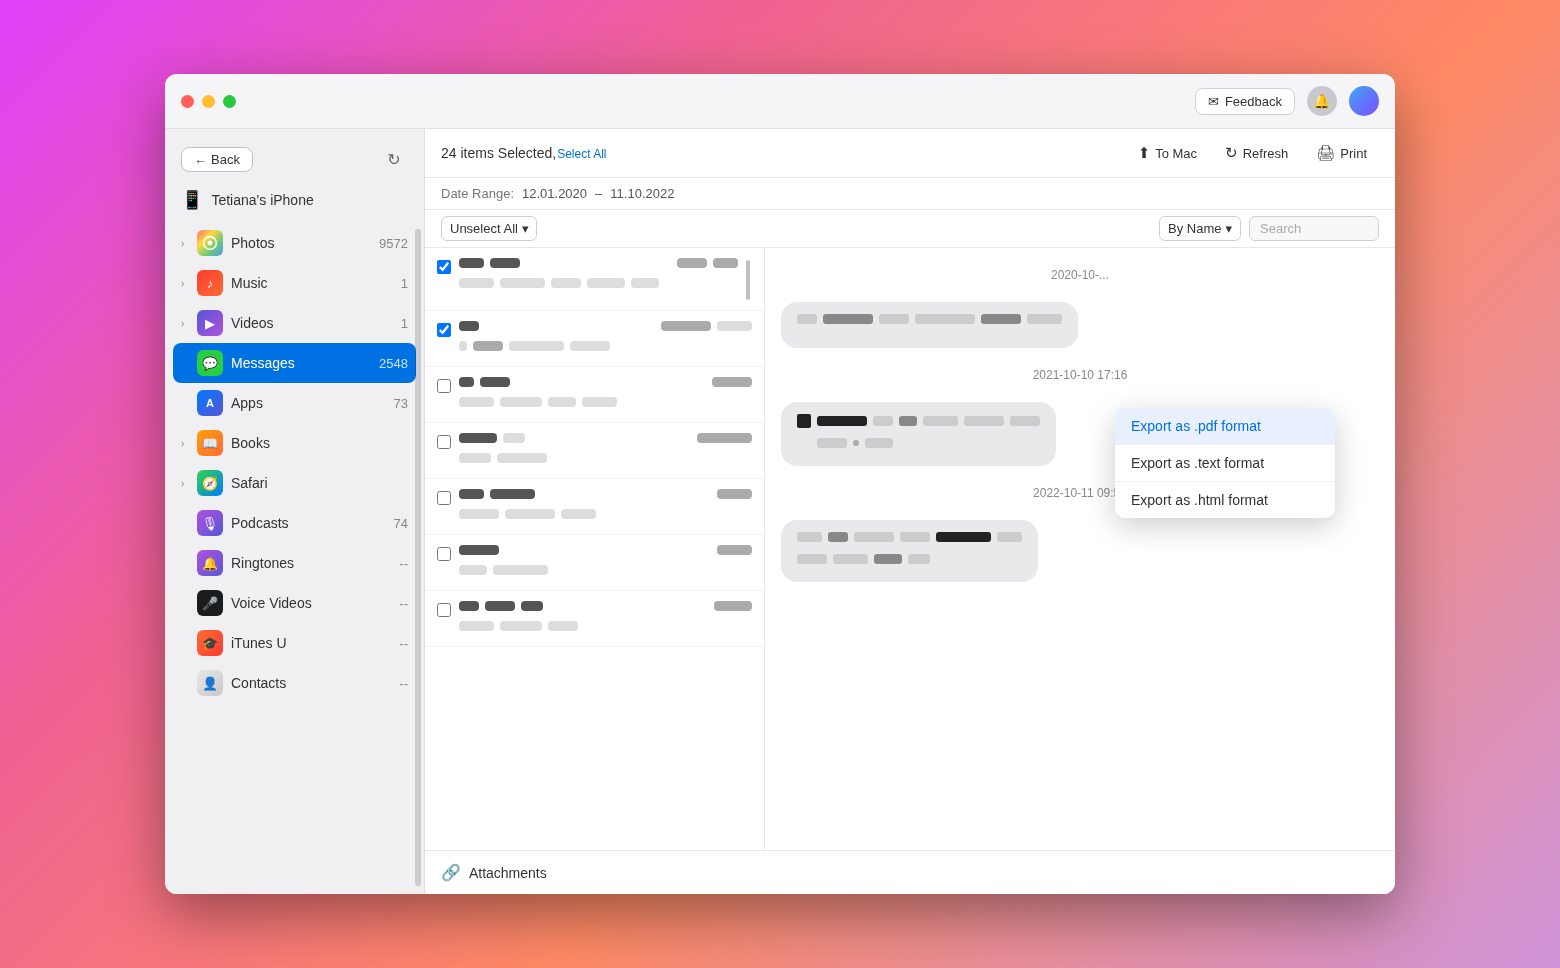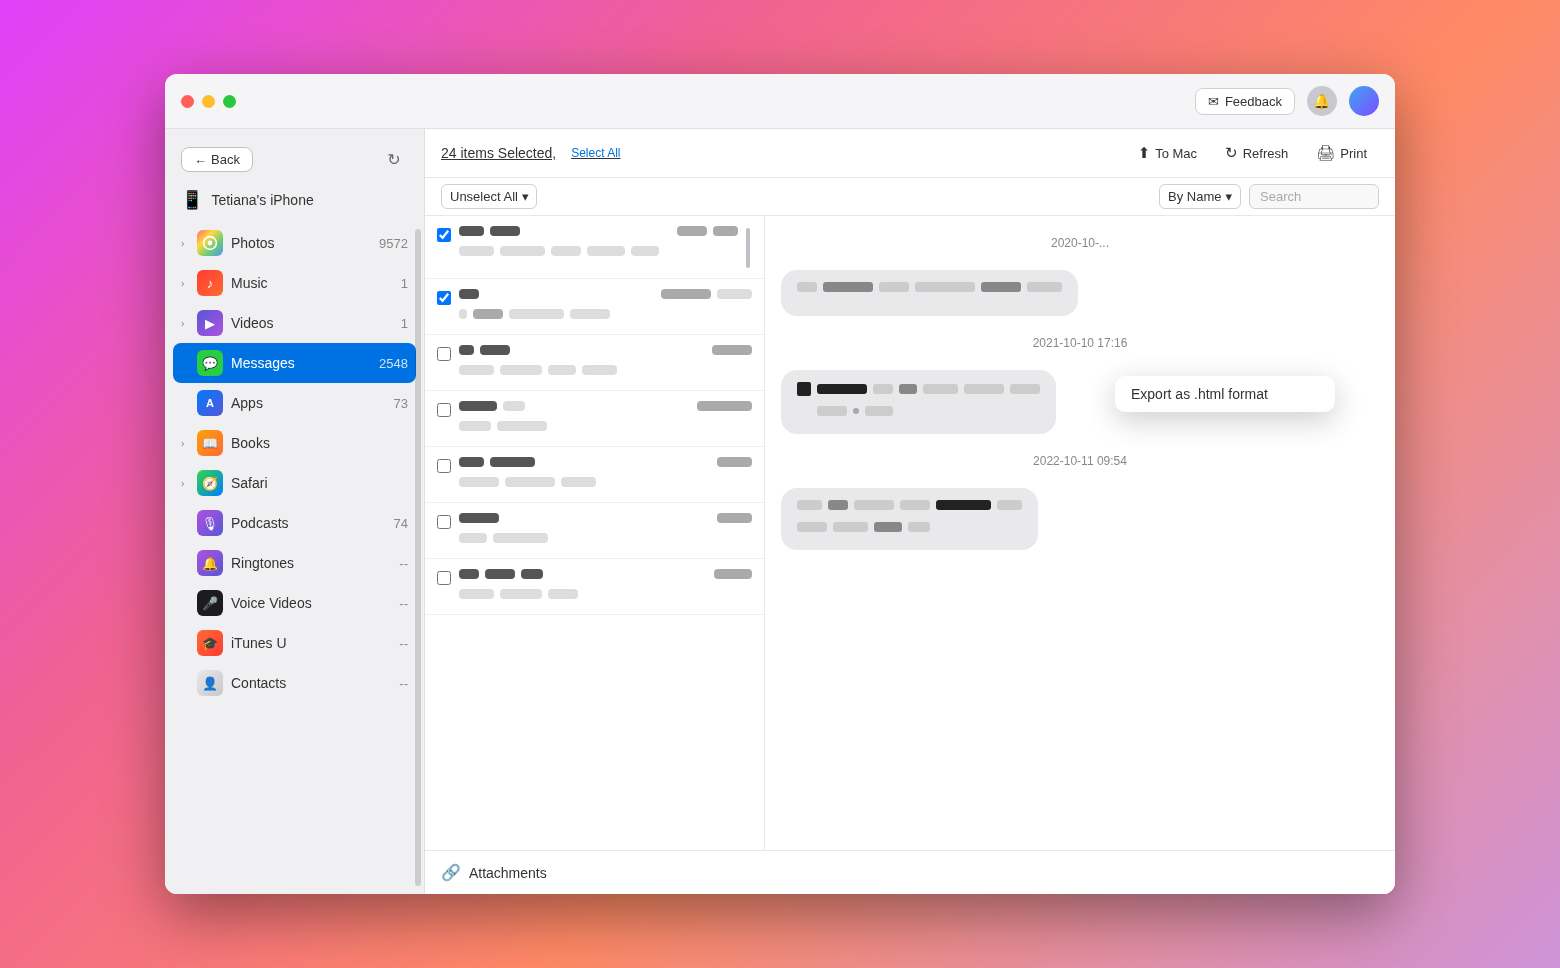--- a/index.html
+++ b/index.html
@@ -253,25 +253,24 @@
     .toolbar {
       display: flex;
       align-items: center;
       justify-content: space-between;
       padding: 10px 16px;
       border-bottom: 1px solid #e8e8e8;
     }
 
     .toolbar-left {
       display: flex;
-      align-items: center;
-      gap: 15px;
+      align-items: flex-end;
+      gap: 1px;
       font-size: 14px;
       color: #333;
-      text-decoration: underline;
     }
 
     .select-all-link {
       color: #0071e3;
       cursor: pointer;
       text-decoration: none;
       font-size: 12px;
     }
 
     .toolbar-right {
@@ -652,20 +651,26 @@
             <span class="btn-icon">↻</span>
             <span>Refresh</span>
           </button>
           <button class="toolbar-btn">
             <span class="btn-icon">🖨</span>
             <span>Print</span>
           </button>
         </div>
       </div>
 
+      <div class="date-range-bar">
+        <span class="date-range-label">Date Range:</span>
+        <span>12.01.2020</span>
+        <span style="margin: 0 8px;">–</span>
+        <span>11.10.2022</span>
+      </div>
 
       <div class="filter-bar">
         <div class="filter-left">
           <button class="dropdown-btn">
             <span>Unselect All</span>
             <span>▾</span>
           </button>
         </div>
         <div style="display:flex;align-items:center;gap:8px;">
           <button class="dropdown-btn">
@@ -856,20 +861,26 @@
             <div style="display:flex;gap:6px;">
               <div class="bubble-line light" style="width:30px;height:10px;border-radius:3px;"></div>
               <div class="bubble-line light" style="width:35px;height:10px;border-radius:3px;"></div>
               <div class="bubble-line medium" style="width:28px;height:10px;border-radius:3px;"></div>
               <div class="bubble-line light" style="width:22px;height:10px;border-radius:3px;"></div>
             </div>
           </div>
         </div>
 
         <div class="dropdown-overlay">
+          <div class="dropdown-item highlighted">
+            <span>Export as .pdf format</span>
+          </div>
+          <div class="dropdown-item">
+            <span>Export as .text format</span>
+          </div>
           <div class="dropdown-item">
             <span>Export as .html format</span>
           </div>
         </div>
       </div>
 
       <div class="attachments-bar">
         <span class="attach-icon">🔗</span>
         <span>Attachments</span>
       </div>

